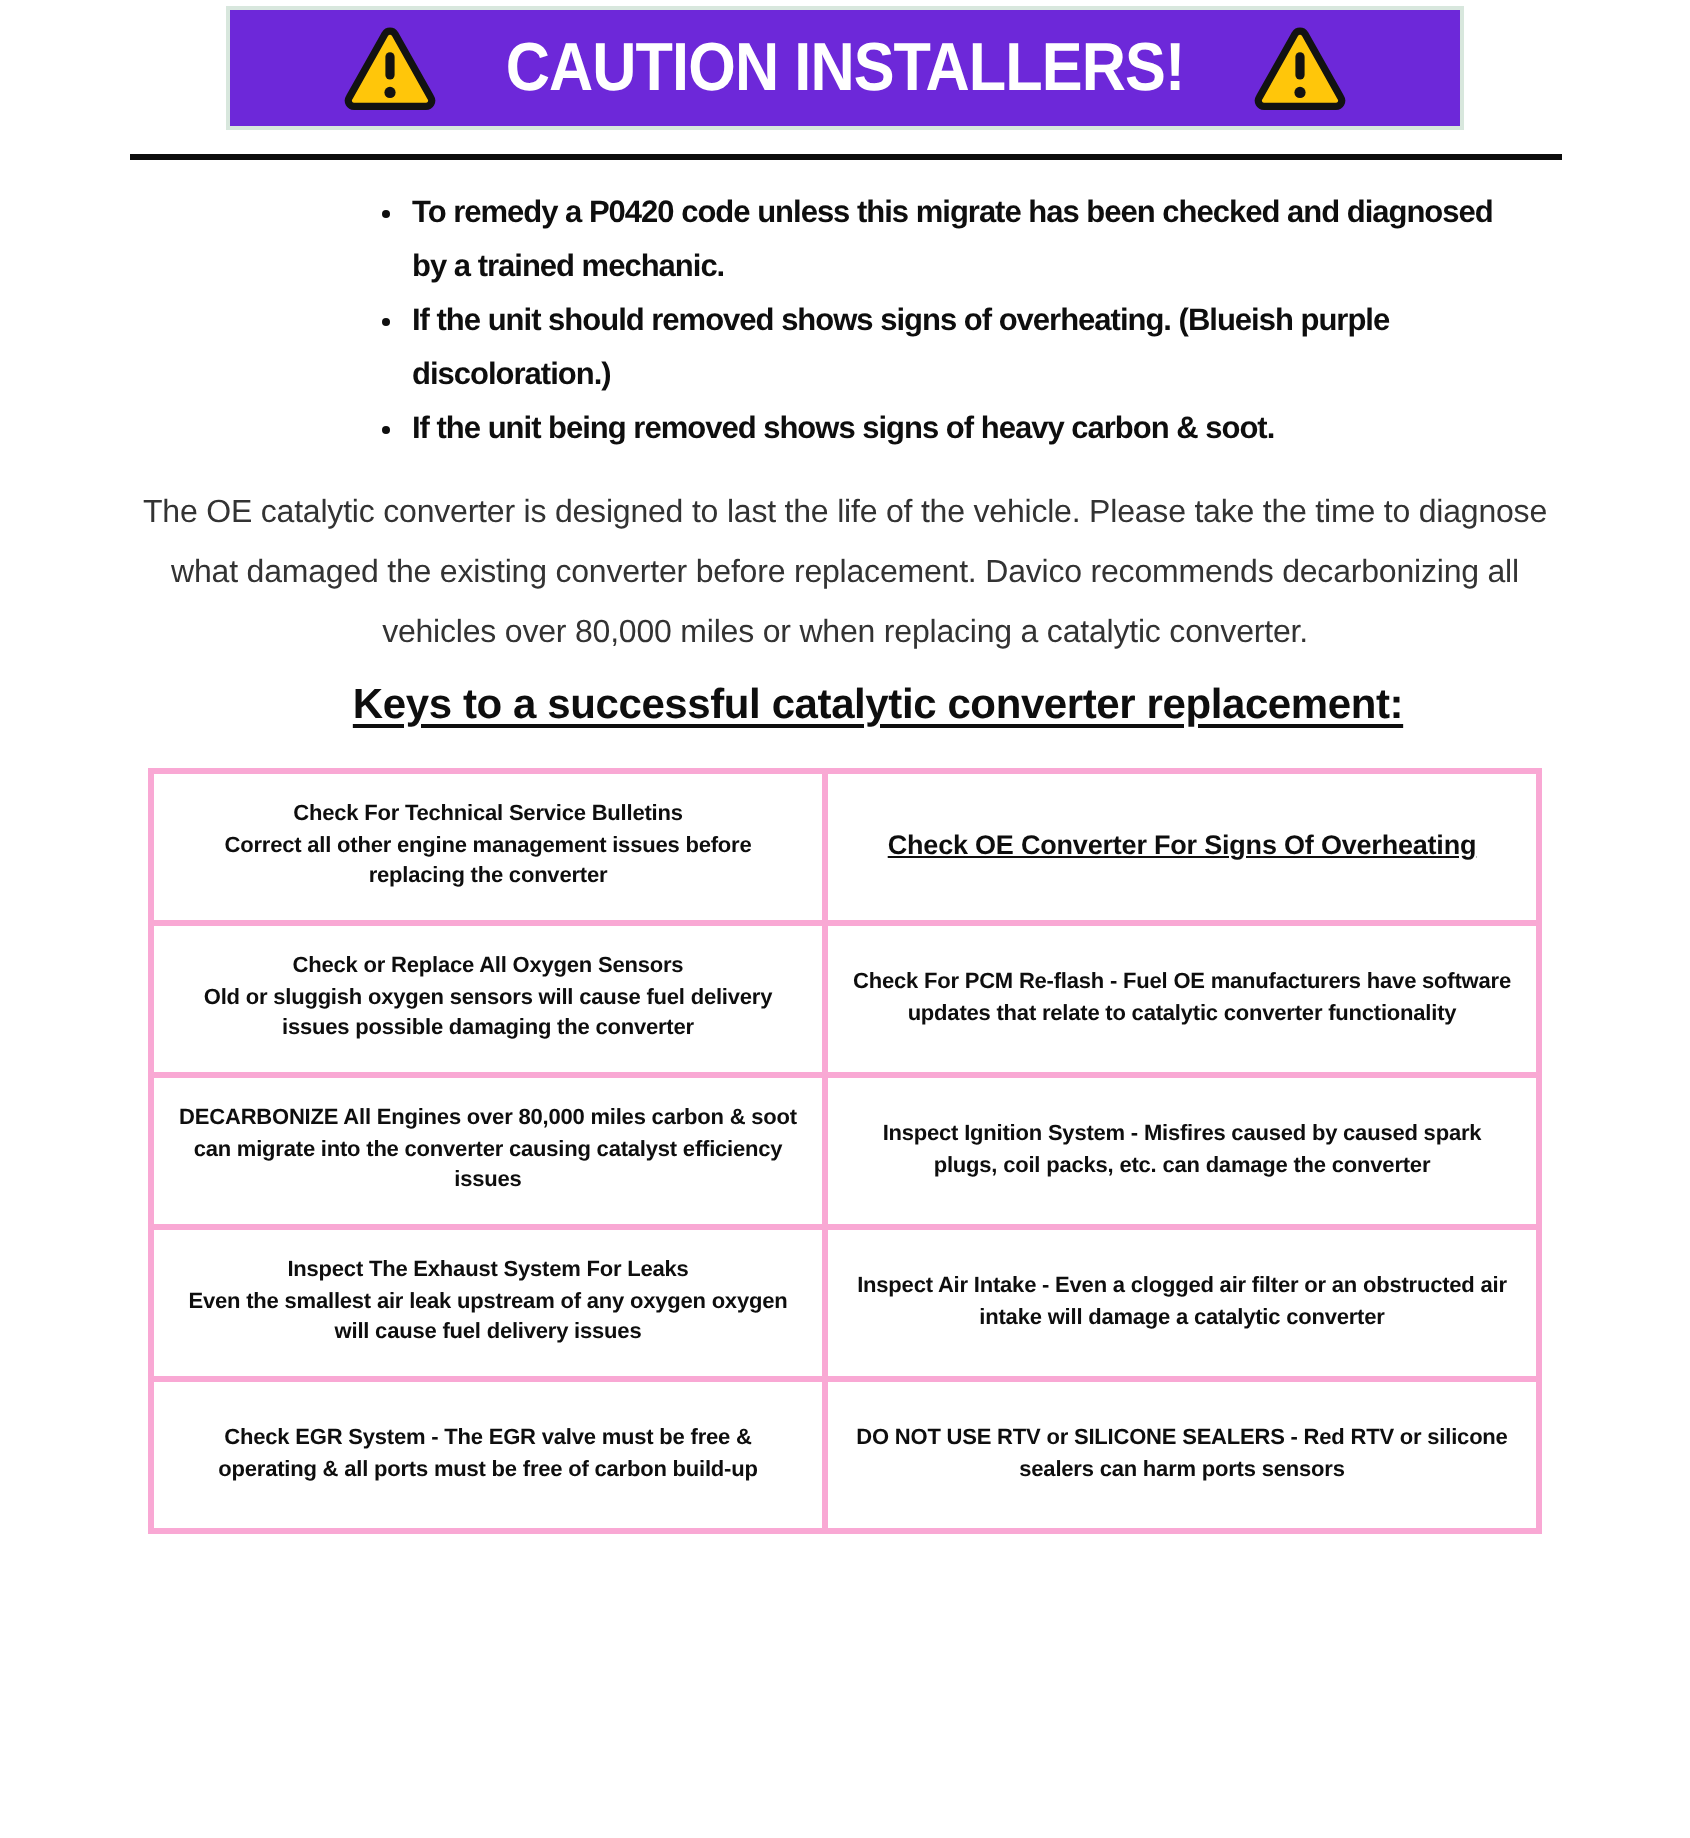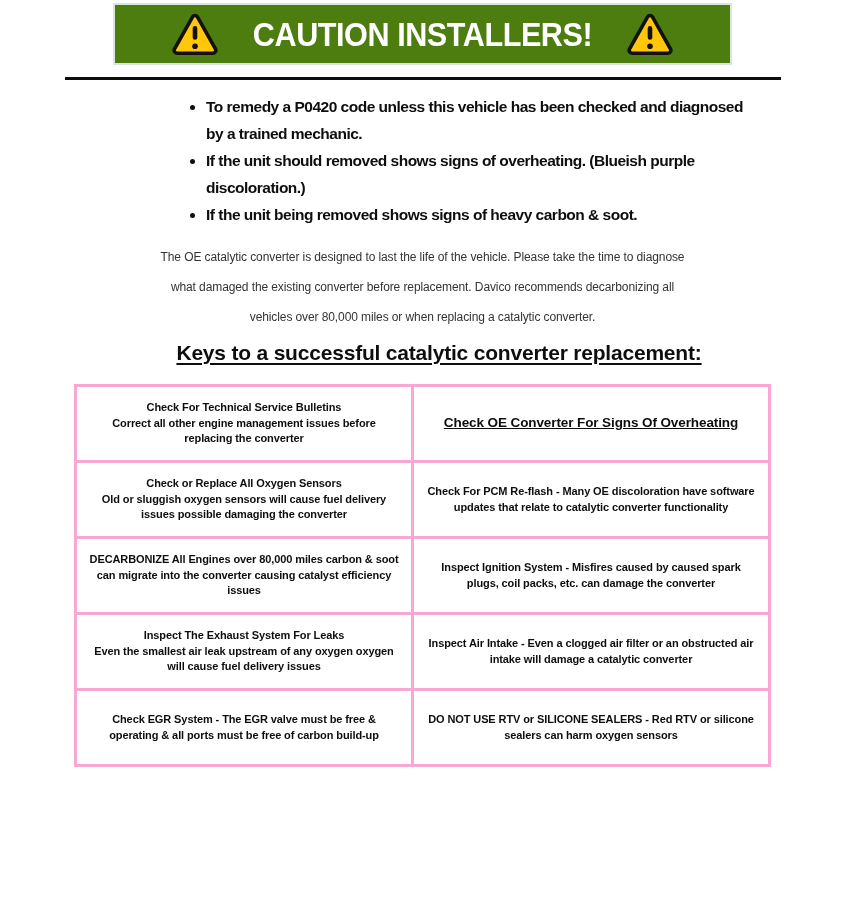--- a/index.html
+++ b/index.html
@@ -14,21 +14,21 @@
     height: 919px;
     background: #ffffff;
     overflow: hidden;
     position: relative;
   }
   
   .banner {
     width: 619px;
     height: 62px;
     margin: 3px auto 0;
-    background: #4d7c0f;
+    background: #6d28d9;
     border: 2px solid #d8e7dd;
     box-sizing: border-box;
     display: flex;
     align-items: center;
     justify-content: center;
     gap: 16px;
   }
   .banner-text {
     color: #ffffff;
     font-weight: bold;
@@ -70,21 +70,21 @@
     line-height: 27px;
     letter-spacing: -0.5px;
     color: #0e0e0e;
   }
   .warning-list li { margin: 0; padding: 0; }
   
   .intro {
     text-align: center;
     margin: 14px auto 0;
     width: 836px;
-    font-size: 12px;
+    font-size: 16px;
     line-height: 30px;
     letter-spacing: -0.1px;
     color: #333333;
     white-space: pre-line;
   }
   
   .keys-heading {
     text-align: center;
     margin: 9px 0 0;
     font-size: 21px;
@@ -142,21 +142,21 @@
       <path d="M28.6 5.2 a4 4 0 0 1 6.8 0 L60.4 49.6 a4 4 0 0 1 -3.4 6.1 H7 a4 4 0 0 1 -3.4 -6.1 Z" fill="#ffc60a" stroke="#121212" stroke-width="5" stroke-linejoin="round"></path>
       <rect x="28.8" y="18" width="6.4" height="19" rx="3.2" fill="#121212"></rect>
       <circle cx="32" cy="46" r="3.9" fill="#121212"></circle>
     </svg>
   </div>
 
 
   <hr class="divider">
 
   <ul class="warning-list">
-    <li>To remedy a P0420 code unless this vehicle has been checked and diagnosed by a trained mechanic.</li>
+    <li>To remedy a P0420 code unless this migrate has been checked and diagnosed by a trained mechanic.</li>
     <li>If the unit should removed shows signs of overheating. (Blueish purple discoloration.)</li>
     <li>If the unit being removed shows signs of heavy carbon &amp; soot.</li>
   </ul>
 
   <p class="intro">The OE catalytic converter is designed to last the life of the vehicle. Please take the time to diagnose
 what damaged the existing converter before replacement. Davico recommends decarbonizing all
 vehicles over 80,000 miles or when replacing a catalytic converter.</p>
 
   <h2 class="keys-heading">Keys to a successful catalytic converter replacement:</h2>
 
@@ -167,31 +167,31 @@
       </colgroup>
     <tbody>
       <tr>
         <td>Check For Technical Service Bulletins
 Correct all other engine management issues before replacing the converter</td>
         <td class="cell-big">Check OE Converter For Signs Of Overheating</td>
       </tr>
       <tr>
         <td>Check or Replace All Oxygen Sensors
 Old or sluggish oxygen sensors will cause fuel delivery issues possible damaging the converter</td>
-        <td>Check For PCM Re-flash - Many OE discoloration have software updates that relate to catalytic converter functionality</td>
+        <td>Check For PCM Re-flash - Fuel OE manufacturers have software updates that relate to catalytic converter functionality</td>
       </tr>
       <tr>
         <td>DECARBONIZE All Engines over 80,000 miles carbon &amp; soot can migrate into the converter causing catalyst efficiency issues</td>
         <td>Inspect Ignition System - Misfires caused by caused spark plugs, coil packs, etc. can damage the converter</td>
       </tr>
       <tr>
         <td>Inspect The Exhaust System For Leaks
 Even the smallest air leak upstream of any oxygen oxygen will cause fuel delivery issues</td>
         <td>Inspect Air Intake - Even a clogged air filter or an obstructed air intake will damage a catalytic converter</td>
       </tr>
       <tr>
         <td>Check EGR System - The EGR valve must be free &amp; operating &amp; all ports must be free of carbon build-up</td>
-        <td>DO NOT USE RTV or SILICONE SEALERS - Red RTV or silicone sealers can harm oxygen sensors</td>
+        <td>DO NOT USE RTV or SILICONE SEALERS - Red RTV or silicone sealers can harm ports sensors</td>
       </tr>
     </tbody>
   </table>
 
 </div>
 
 </body></html>

